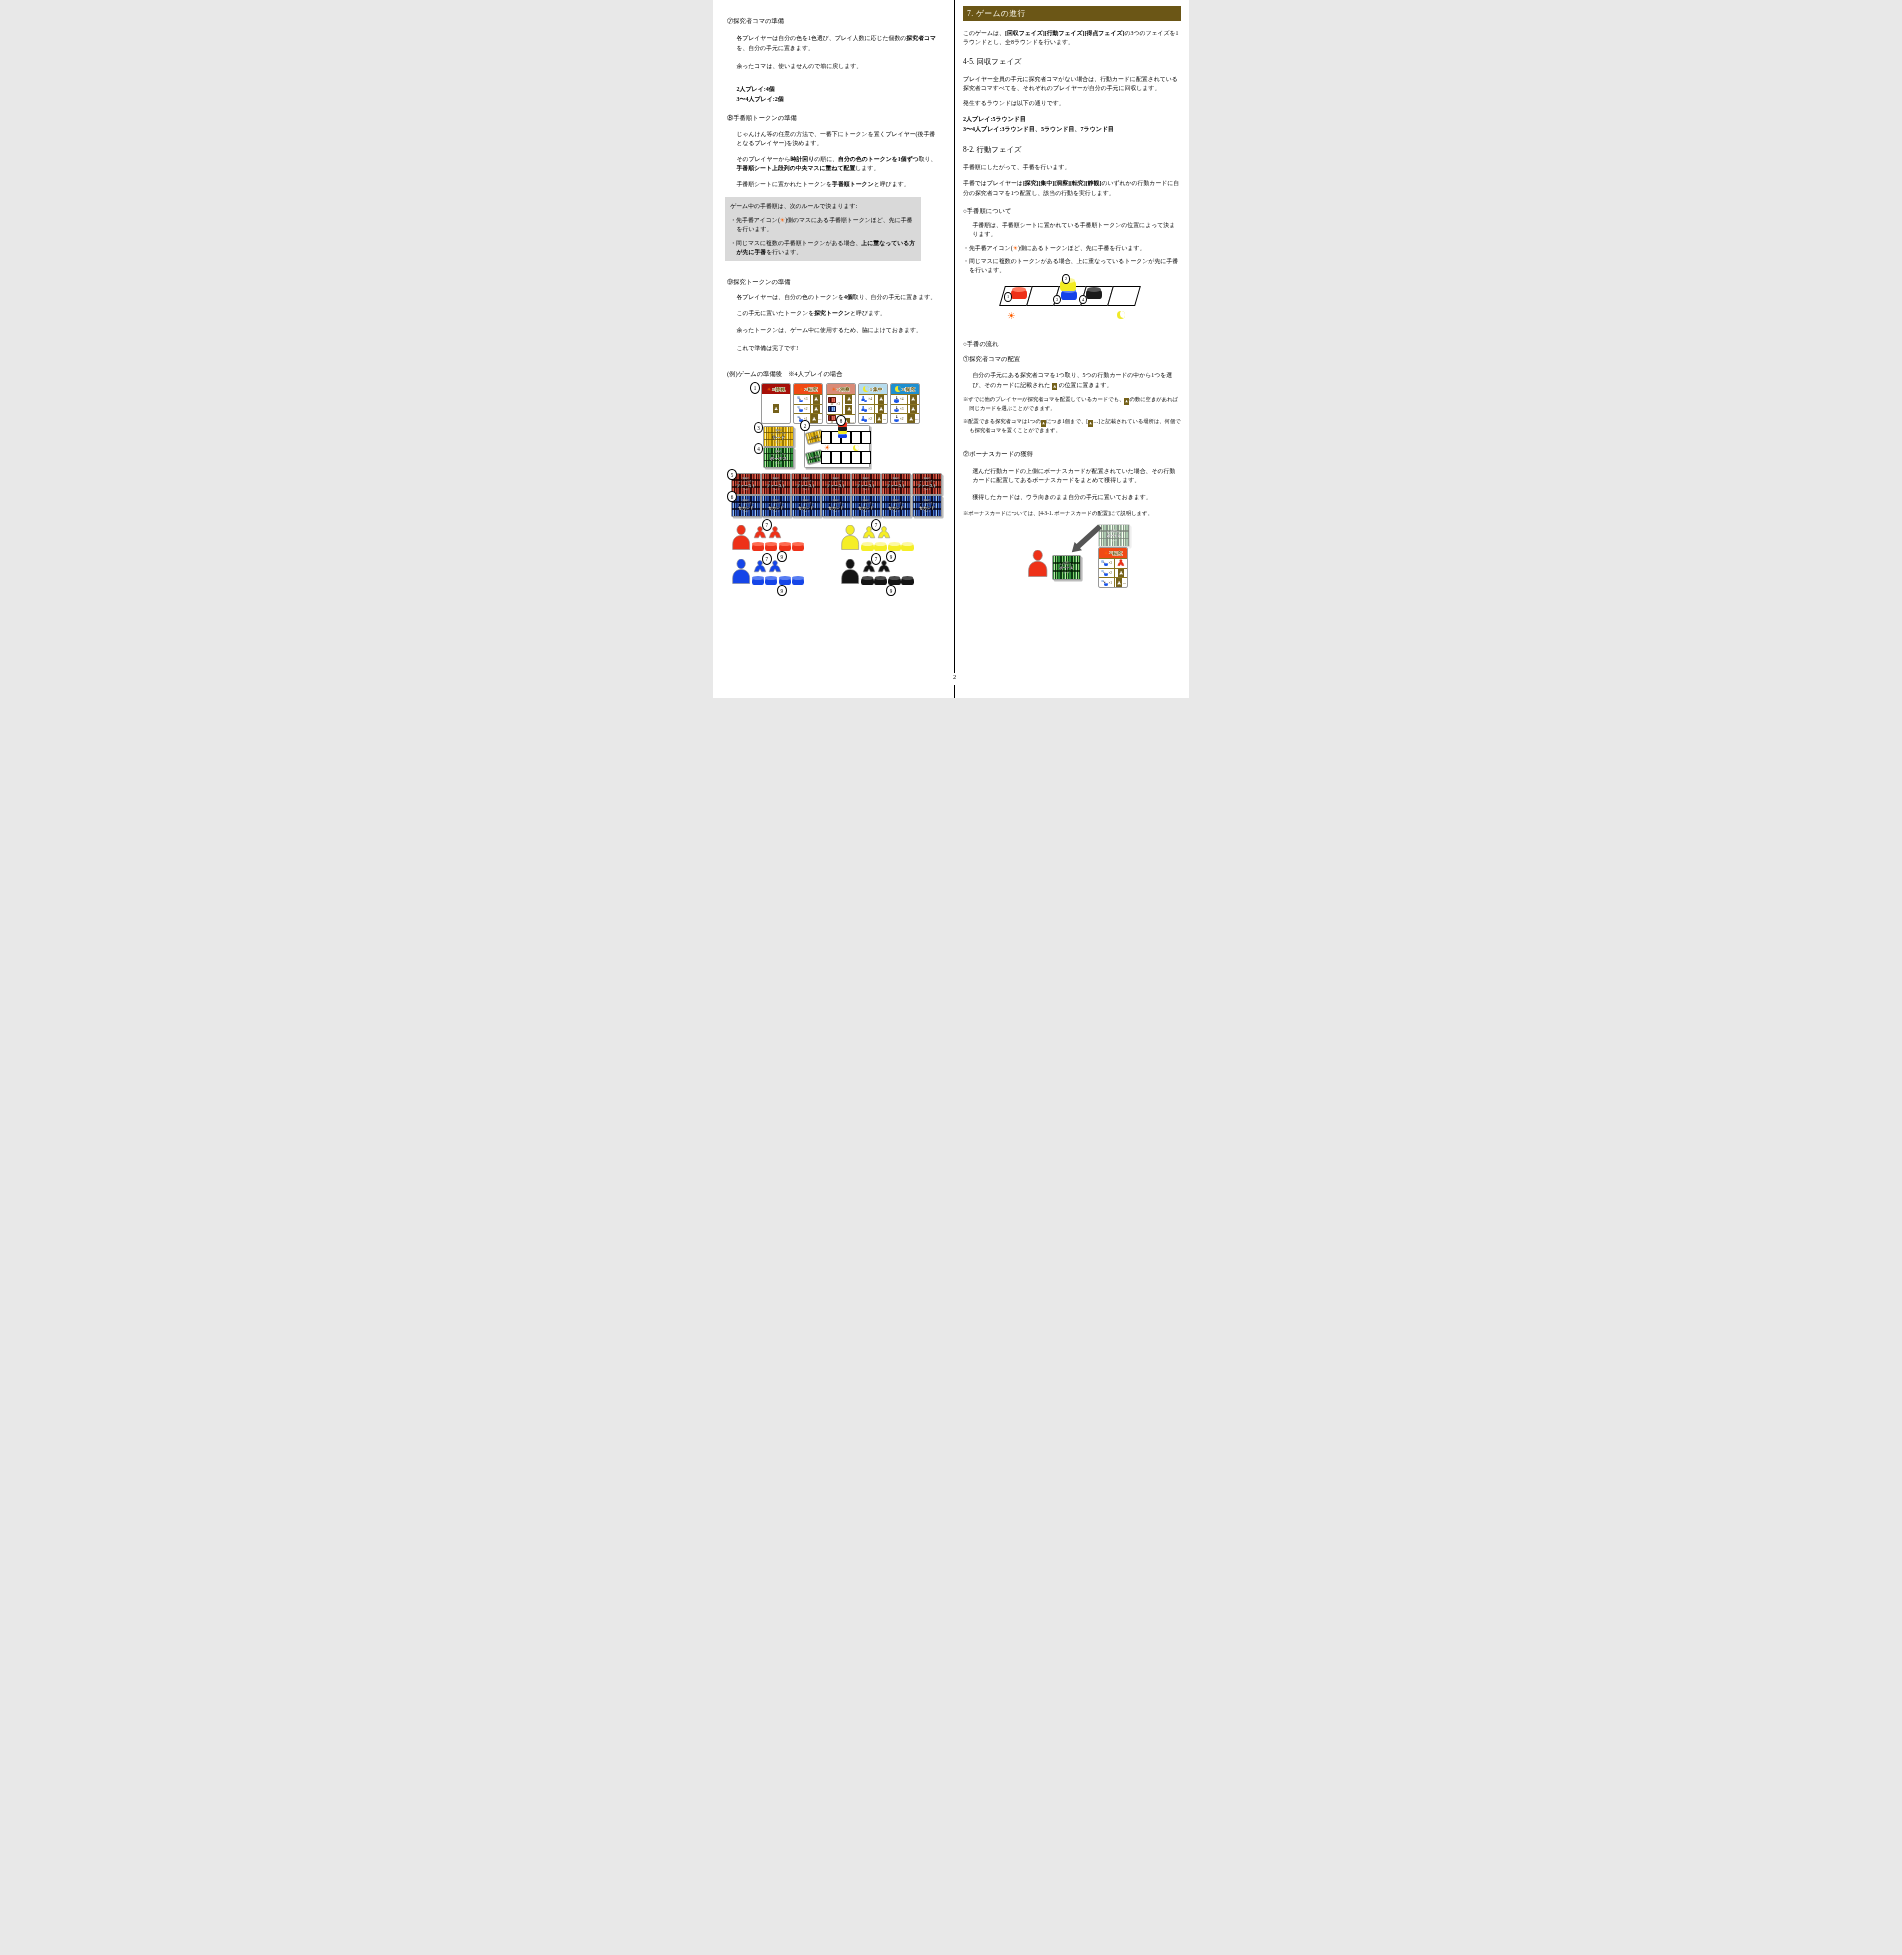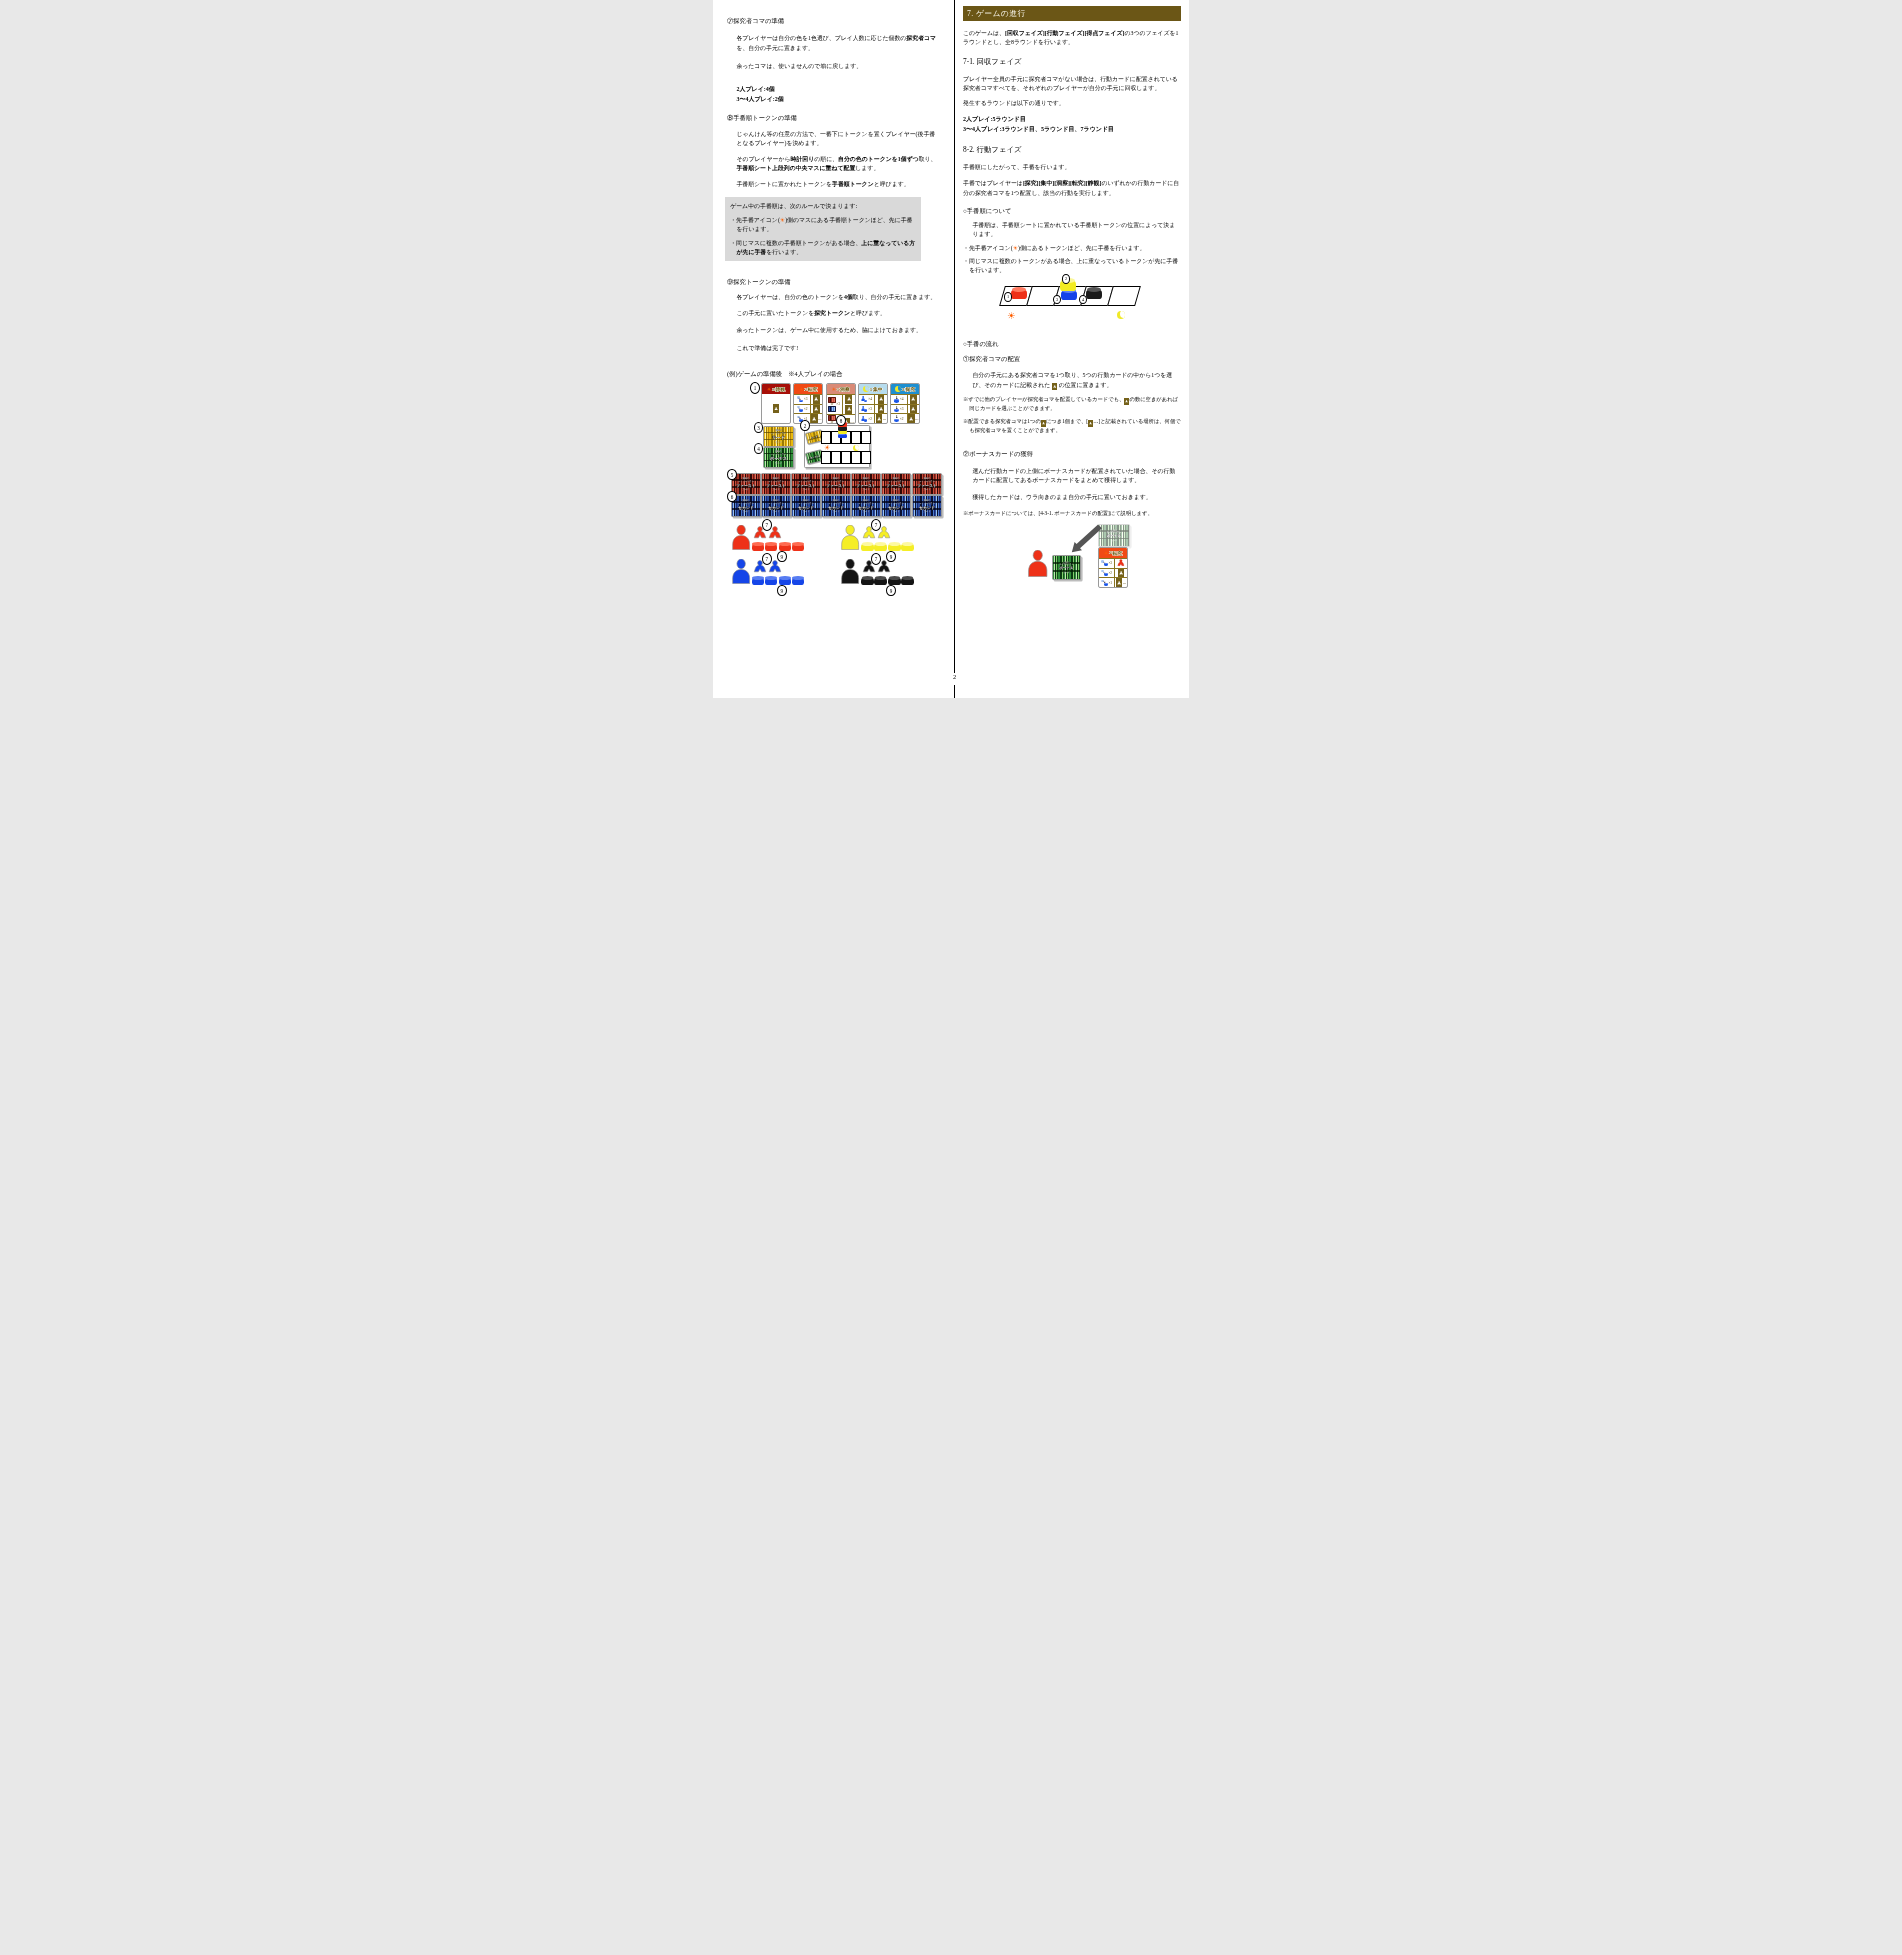--- a/index.html
+++ b/index.html
@@ -607,21 +607,21 @@
       </div>
     </div>
   </div>
 
   <div class="col col-right">
 
     <div class="secbar">7. ゲームの進行</div>
 
     <p class="body" style="margin-top:7.8px"><span>このゲームは、</span><b>[回収フェイズ][行動フェイズ][得点フェイズ]</b><span>の3つのフェイズを1ラウンドとし、全8ラウンドを行います。</span></p>
 
-    <div class="h-large" style="margin-top:10.2px">7-1. 回収フェイズ</div>
+    <div class="h-large" style="margin-top:10.2px">4-5. 回収フェイズ</div>
     <p class="body" style="margin-top:7.8px">プレイヤー全員の手元に探究者コマがない場合は、行動カードに配置されている探究者コマすべてを、それぞれのプレイヤーが自分の手元に回収します。</p>
     <p class="body" style="margin-top:5.5px">発生するラウンドは以下の通りです。</p>
     <p class="body bb" style="margin-top:7px;font-size:6px">2人プレイ:5ラウンド目</p>
     <p class="body bb" style="margin-top:0.8px;font-size:6px">3〜4人プレイ:3ラウンド目、5ラウンド目、7ラウンド目</p>
 
     <div class="h-large" style="margin-top:10.2px">8-2. 行動フェイズ</div>
     <p class="body" style="margin-top:8.6px">手番順にしたがって、手番を行います。</p>
     <p class="body" style="margin-top:7px"><span>手番ではプレイヤーは</span><b>[探究][集中][洞察][転究][静観]</b><span>のいずれかの行動カードに自分の探究者コマを1つ配置し、該当の行動を実行します。</span></p>
 
     <div class="h-mid" style="margin-top:9.4px">○手番順について</div>

